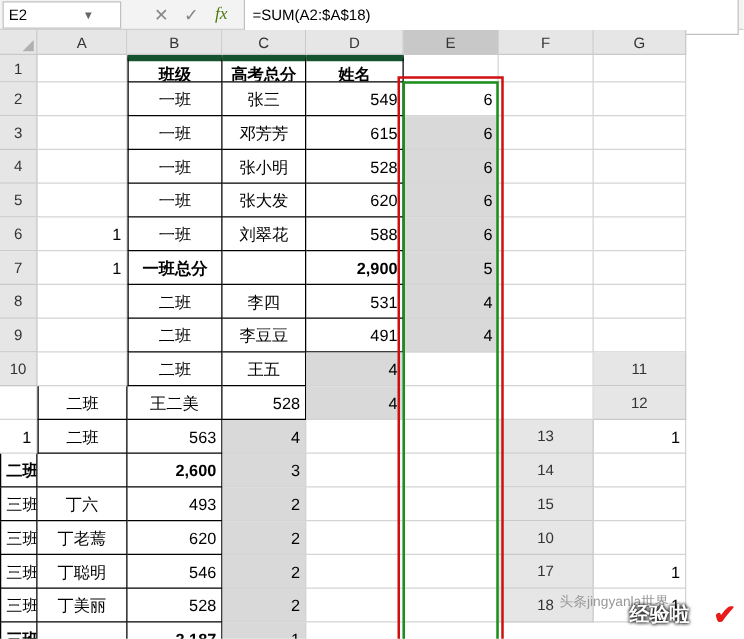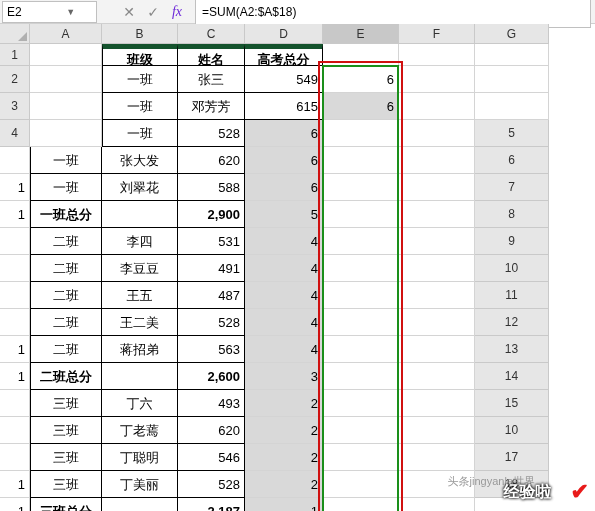--- a/index.html
+++ b/index.html
@@ -38,21 +38,21 @@
     color: #666;
     font-size: 9px;
   }
   .fb-gap { width: 20px; }
   .fb-btn {
     width: 24px;
     text-align: center;
     color: #888;
     font-size: 14px;
   }
-  .fb-btn.fx { font-style: italic; font-family: "Times New Roman", serif; color:#6d28d9; }
+  .fb-btn.fx { font-style: italic; font-family: "Times New Roman", serif; color:#4d7c0f; }
   .formula-input {
     flex: 1;
     background: #fff;
     border: 1px solid #c0c0c0;
     height: 32px;
     margin: 2px 4px 2px 6px;
     padding: 0 6px;
     display: flex;
     align-items: center;
     font-size: 12px;
@@ -174,22 +174,22 @@
     <div class="hdr">A</div>
     <div class="hdr">B</div>
     <div class="hdr">C</div>
     <div class="hdr">D</div>
     <div class="hdr col-e-hdr">E</div>
     <div class="hdr">F</div>
     <div class="hdr">G</div>
     <div class="rowhdr" style="height:22px;line-height:22px">1</div>
     <div class="cell" style="height:22px;line-height:22px"></div>
     <div class="cell tcell bold center top-row first-col" style="height:22px;line-height:22px">班级</div>
+    <div class="cell tcell bold center top-row" style="height:22px;line-height:22px">高考总分</div>
     <div class="cell tcell bold center top-row" style="height:22px;line-height:22px">姓名</div>
-    <div class="cell tcell bold center top-row" style="height:22px;line-height:22px">高考总分</div>
     <div class="cell" style="height:22px;line-height:22px"></div>
     <div class="cell" style="height:22px;line-height:22px"></div>
     <div class="cell" style="height:22px;line-height:22px"></div>
     <div class="rowhdr">2</div>
     <div class="cell right"></div>
     <div class="cell tcell first-col center">一班</div>
     <div class="cell tcell left">张三</div>
     <div class="cell tcell right">549</div>
     <div class="cell right sel-e sel-active">6</div>
     <div class="cell"></div>
@@ -198,20 +198,21 @@
     <div class="cell right"></div>
     <div class="cell tcell first-col center">一班</div>
     <div class="cell tcell left">邓芳芳</div>
     <div class="cell tcell right">615</div>
     <div class="cell right sel-e">6</div>
     <div class="cell"></div>
     <div class="cell"></div>
     <div class="rowhdr">4</div>
     <div class="cell right"></div>
     <div class="cell tcell first-col center">一班</div>
+    <div class="cell tcell left">张小明</div>
     <div class="cell tcell right">528</div>
     <div class="cell right sel-e">6</div>
     <div class="cell"></div>
     <div class="cell"></div>
     <div class="rowhdr">5</div>
     <div class="cell right"></div>
     <div class="cell tcell first-col center">一班</div>
     <div class="cell tcell left">张大发</div>
     <div class="cell tcell right">620</div>
     <div class="cell right sel-e">6</div>
@@ -246,36 +247,34 @@
     <div class="cell tcell first-col center">二班</div>
     <div class="cell tcell left">李豆豆</div>
     <div class="cell tcell right">491</div>
     <div class="cell right sel-e">4</div>
     <div class="cell"></div>
     <div class="cell"></div>
     <div class="rowhdr">10</div>
     <div class="cell right"></div>
     <div class="cell tcell first-col center">二班</div>
     <div class="cell tcell left">王五</div>
-    <div class="cell tcell right">487</div>
     <div class="cell right sel-e">4</div>
     <div class="cell"></div>
     <div class="cell"></div>
     <div class="rowhdr">11</div>
     <div class="cell right"></div>
     <div class="cell tcell first-col center">二班</div>
     <div class="cell tcell left">王二美</div>
     <div class="cell tcell right">528</div>
     <div class="cell right sel-e">4</div>
     <div class="cell"></div>
     <div class="cell"></div>
     <div class="rowhdr">12</div>
     <div class="cell right">1</div>
     <div class="cell tcell first-col center">二班</div>
-    <div class="cell tcell left">蒋招弟</div>
     <div class="cell tcell right">563</div>
     <div class="cell right sel-e">4</div>
     <div class="cell"></div>
     <div class="cell"></div>
     <div class="rowhdr">13</div>
     <div class="cell right">1</div>
     <div class="cell tcell first-col bold left">二班总分</div>
     <div class="cell tcell left"></div>
     <div class="cell tcell right bold">2,600</div>
     <div class="cell right sel-e">3</div>

